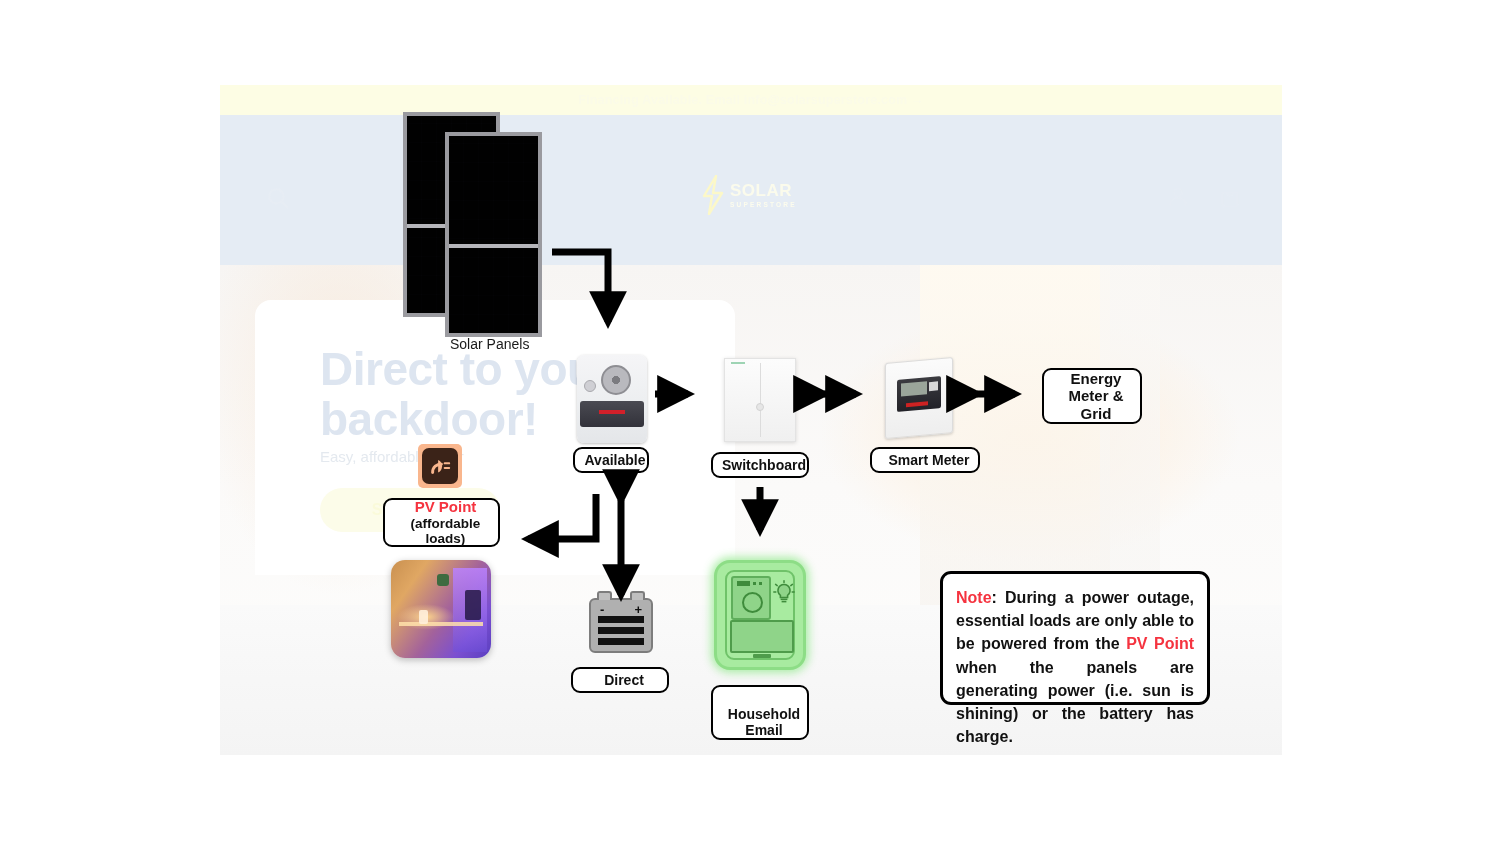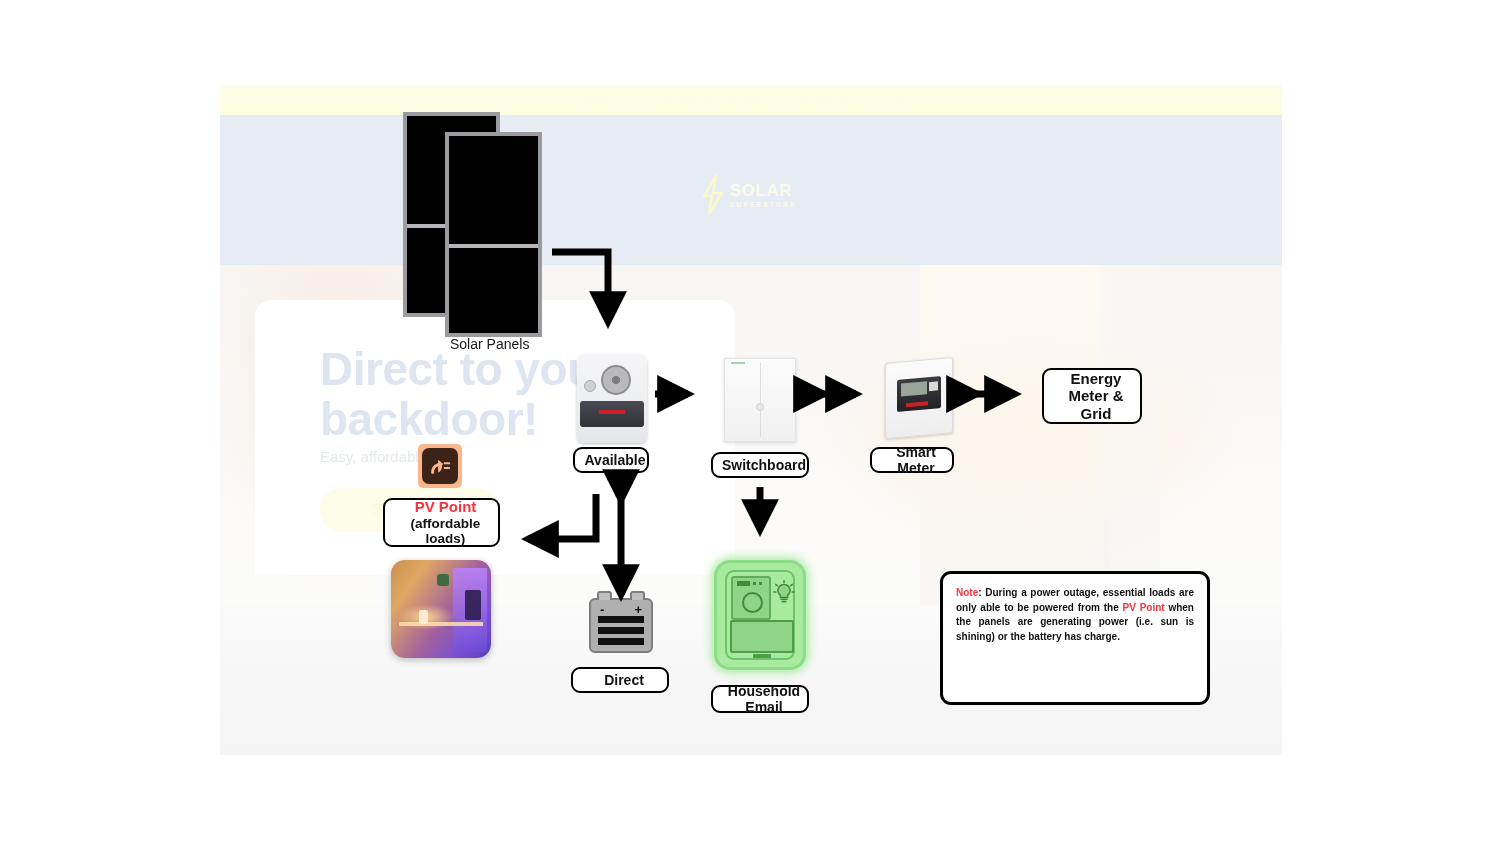--- a/index.html
+++ b/index.html
@@ -241,21 +241,21 @@
     </div>
     <div class="box" style="left:711px;top:452px;width:98px;height:26px;">Switchboard</div>
 
     <div class="meter">
       <div class="screen">
           <div class="lcd"></div>
           <div class="btn"></div>
           <div class="red"></div>
         </div>
     </div>
-    <div class="box" style="left:870px;top:447px;width:84px;height:26px;">Smart Meter</div>
+    <div class="box" style="left:870px;top:447px;width:110px;height:26px;">Smart Meter</div>
 
     <div class="box" style="left:1042px;top:368px;width:100px;height:56px;font-size:15px;">
       <span>Energy</span>
       <span>Meter &amp; Grid</span>
     </div>
 
     <div class="battery">
       <div class="cap" style="left:6px;"></div>
         <div class="cap" style="right:6px;"></div>
       <div class="sign" style="left:9px;">-</div>
@@ -282,21 +282,21 @@
           <line x1="2.6" y1="4.4" x2="4.2" y2="5.6"></line>
           <line x1="19.4" y1="4.4" x2="17.8" y2="5.6"></line>
           <line x1="0.8" y1="12" x2="2.8" y2="12"></line>
           <line x1="21.2" y1="12" x2="19.2" y2="12"></line>
         </g>
       </svg>
       <div class="tv">
           <div class="stand"></div>
         </div>
     </div>
-    <div class="box" style="left:711px;top:685px;width:98px;height:28px;">
+    <div class="box" style="left:711px;top:685px;width:98px;height:55px;justify-content:flex-end;">
       <span>Household</span>
       <span>Email</span>
     </div>
 
     <div class="plugicon">
       <div class="sq">
         <svg viewBox="0 0 26 26" width="24" height="24">
           <path d="M5 20c0-6 4.5-9 9.5-9" fill="none" stroke="#f9b68d" stroke-width="3.2" stroke-linecap="round"></path>
           <path d="M11 6.5 A7.5 7.5 0 0 1 11 20 Z" fill="#f9b68d"></path>
           <rect x="17" y="9" width="7" height="2.2" rx="1" fill="#f9b68d"></rect>
@@ -313,21 +313,21 @@
       <div class="glow2"></div>
         <div class="glow1"></div>
         <div class="bar"></div>
       <div class="plant"></div>
         <div class="cup"></div>
         <div class="fridge"></div>
     </div>
 
     <div style="position:absolute;left:940px;top:571px;width:270px;height:134px;background:#fff;
                 border:3px solid #000;border-radius:11px;padding:12px 13px;">
-      <p style="font-size:10px;line-height:1.45;font-weight:700;color:#111;text-align:justify;margin:0;">
+      <p style="font-size:16px;line-height:1.45;font-weight:700;color:#111;text-align:justify;margin:0;">
         <span style="color:#f5333f;">Note</span><span>: During a power outage, essential loads are only able to be powered from the </span><span style="color:#f5333f;">PV Point</span><span> when the panels are generating power (i.e. sun is shining) or the battery has charge.</span>
       </p>
     </div>
 
     <svg class="arrows">
       <defs>
         <marker id="ah" markerWidth="6" markerHeight="6" refX="4.4" refY="3" orient="auto">
           <path d="M0,0.3 L5.4,3 L0,5.7 Z" fill="#000"></path>
         </marker>
       </defs>

